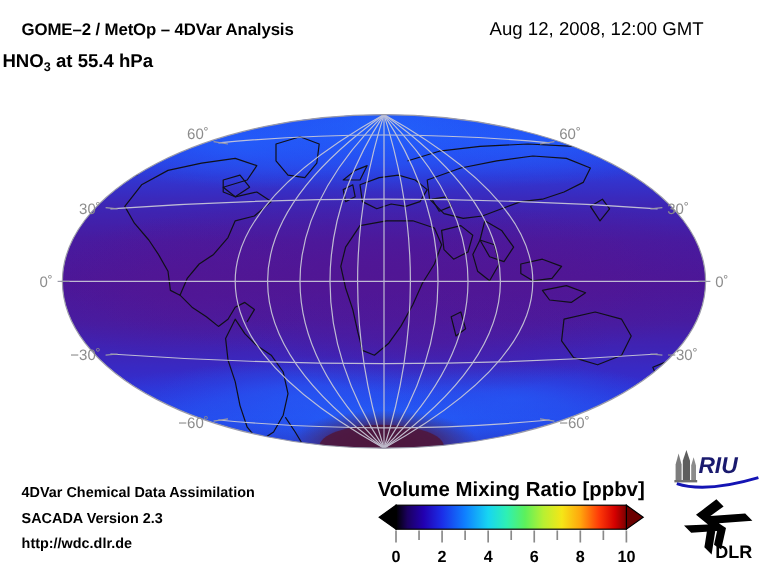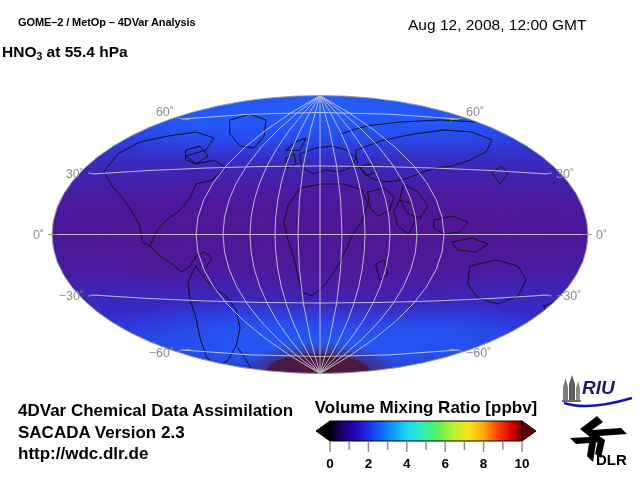--- a/index.html
+++ b/index.html
@@ -3,35 +3,35 @@
 <meta charset="utf-8">
 <style>
   html,body{margin:0;padding:0;}
   body{
     width:640px;height:480px;background:#ffffff;position:relative;
     font-family:"Liberation Sans",sans-serif;color:#000;overflow:hidden;
   }
   .abs{position:absolute;}
 
   
-  #title-main{left:18px;top:16px;font-size:11px;font-weight:bold;letter-spacing:-0.1px;white-space:nowrap;}
+  #title-main{left:18px;top:16px;font-size:14px;font-weight:bold;letter-spacing:-0.1px;white-space:nowrap;}
   #title-date{left:408px;top:16px;font-size:15.5px;font-weight:normal;white-space:nowrap;}
   #title-species{left:2px;top:43px;font-size:15.5px;font-weight:bold;white-space:nowrap;}
   #title-species sub{font-size:10.5px;vertical-align:baseline;position:relative;top:3px;}
 
   
   #map-area{left:0px;top:80px;width:592px;height:310px;}
   #map-svg{display:block;}
 
   .lat-label{
     font-size:12.5px;fill:#8c8c8c;font-family:"Liberation Sans",sans-serif;
   }
 
   
-  #footer-block{left:18px;top:400px;font-size:17px;font-weight:bold;line-height:21.5px;}
+  #footer-block{left:18px;top:400px;font-size:12px;font-weight:bold;line-height:21.5px;}
   #footer-block div{white-space:nowrap;}
 
   
   #cbar-wrap{left:312px;top:398px;width:228px;height:78px;}
   #cbar-title{
     position:absolute;left:0;top:0;width:228px;text-align:center;
     font-size:17px;font-weight:bold;white-space:nowrap;
   }
   #cbar-svg{position:absolute;left:0;top:22px;}
   .cbar-tick-label{font-size:13.5px;font-weight:bold;font-family:"Liberation Sans",sans-serif;fill:#000;}

